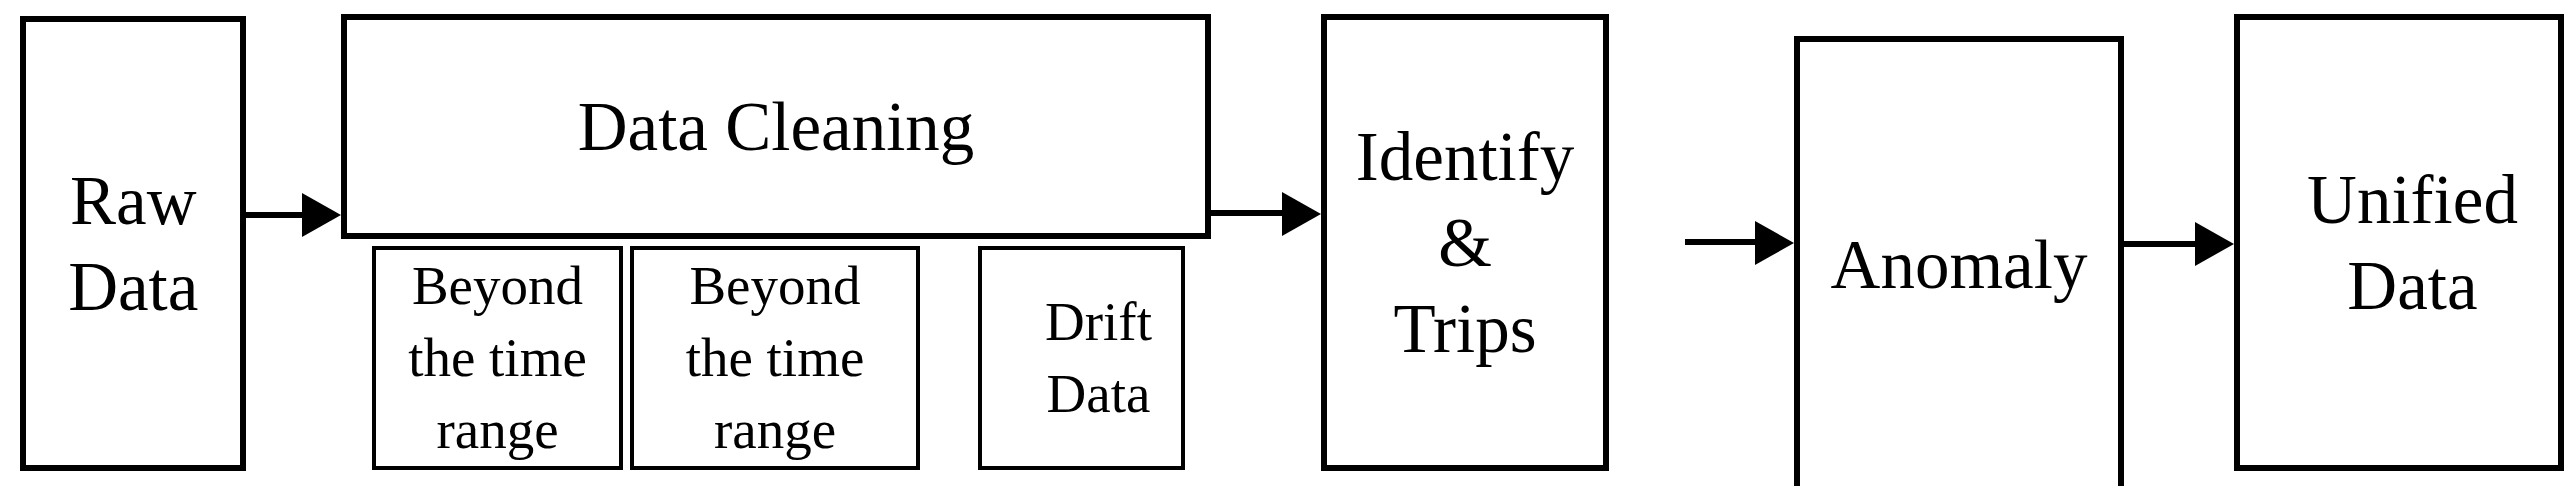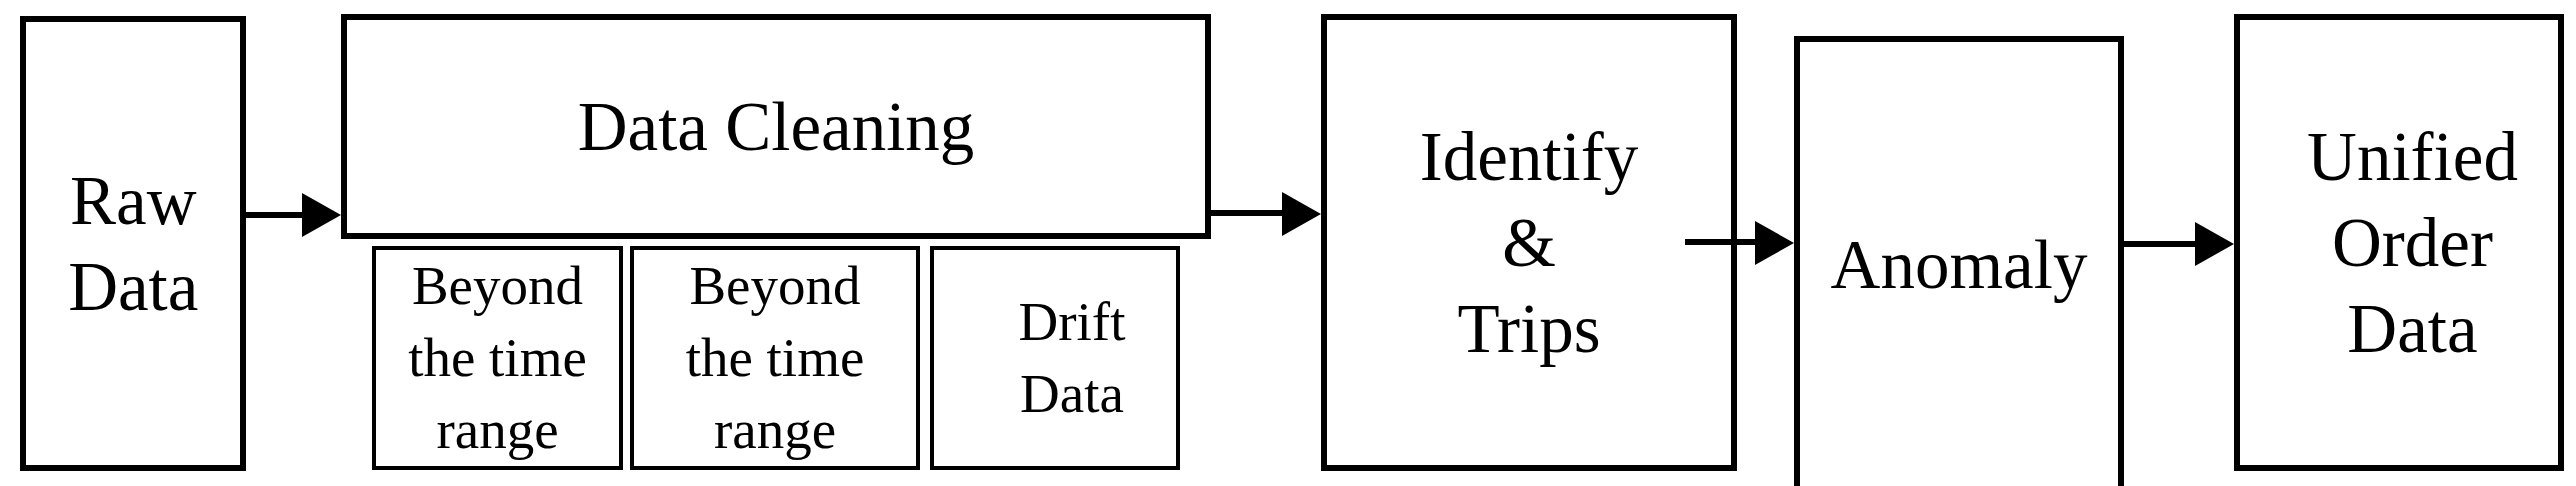--- a/index.html
+++ b/index.html
@@ -36,22 +36,22 @@
     font-size: 55px;
     line-height: 72px;
   }
   .line { white-space: nowrap; }
 
   
   #raw-data        { left: 20.3px;   top: 16.4px;  width: 226px;  height: 455px; align-items: center; }
   #data-cleaning   { left: 341px;  top: 14px;  width: 870px; height: 225px; align-items: center; }
   #beyond-time     { left: 372px;  top: 246px; width: 251px;  height: 224px; }
   #beyond-area     { left: 630px;  top: 246px; width: 290px;  height: 224px; }
-  #drift-data      { left: 930px; top: 246px; width: 250px;  height: 224px; padding-left: 34px; }
-  #identify-ods    { left: 1321px; top: 14px;  width: 416px;  height: 457px; }
+  #drift-data      { left: 978px; top: 246px; width: 207px;  height: 224px; padding-left: 34px; }
+  #identify-ods    { left: 1321px; top: 14px;  width: 288px;  height: 457px; }
   #anomaly-removal { left: 1794px; top: 14px;  width: 330px;  height: 457px; margin-top: 22px; }
   #unified-order   { left: 2234px; top: 14px;  width: 330px;  height: 457px; padding-left: 27px; }
 
   
   .shaft {
     position: absolute;
     height: 6.3px;
     background: #000000;
   }
   .head {
@@ -107,21 +107,20 @@
     <div class="line">&amp;</div>
     <div class="line">Trips</div>
   </div>
 
   <div class="box main" id="anomaly-removal">
     <div class="line">Anomaly</div>
   </div>
 
   <div class="box main" id="unified-order">
     <div class="line">Unified</div>
-    <div class="line">Order</div>
     <div class="line">Data</div>
   </div>
 
   <div class="shaft" id="arrow1-shaft"></div>
   <div class="head" id="arrow1-head"></div>
 
   <div class="shaft" id="arrow2-shaft"></div>
   <div class="head" id="arrow2-head"></div>
 
   <div class="shaft" id="arrow3-shaft"></div>

